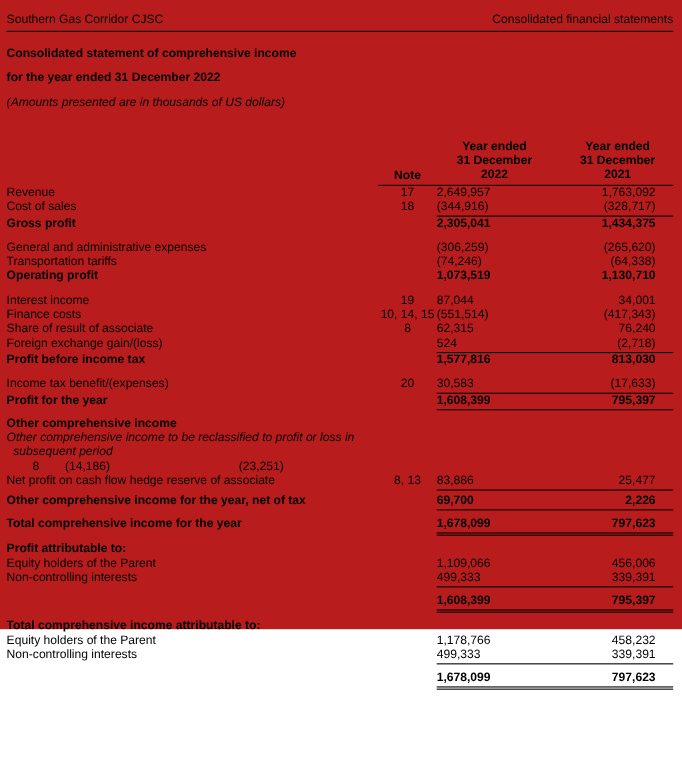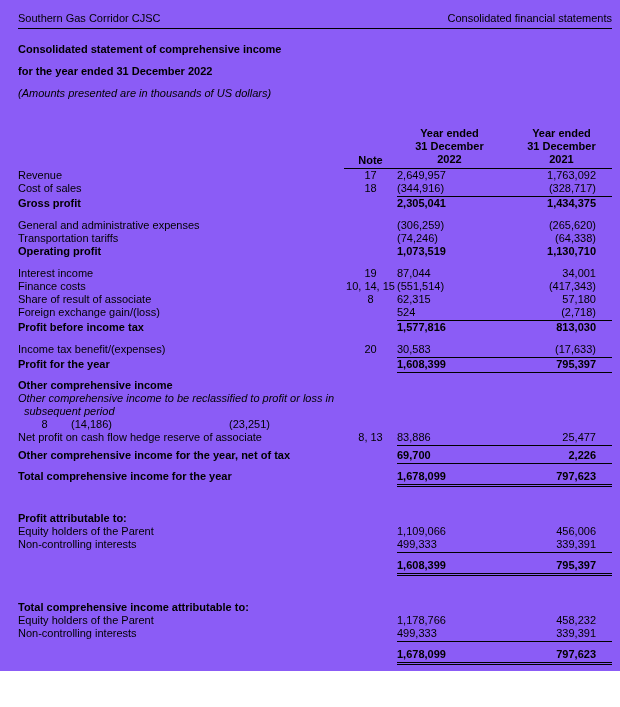--- a/index.html
+++ b/index.html
@@ -4,23 +4,23 @@
 <style>
   html,body { margin:0; padding:0; background:#ffffff; }
   body {
     width:620px; height:707px;
     font-family:"Liberation Sans", sans-serif;
     font-size:11px; color:#000;
     overflow:hidden;
   }
   .page {
     box-sizing:border-box;
-    width:620px; height:671px;
-    padding:12px 8px 0 18px;
-    background:#8b5cf6;
+    width:620px; height:572px;
+    padding:12px 8px 0 6px;
+    background:#b91c1c;
   }
   .doc-header {
     display:flex; justify-content:space-between; align-items:flex-end;
     border-bottom:1px solid #000;
     padding-bottom:4px;
     line-height:12px;
   }
   .title1 { font-weight:bold; margin-top:14px; line-height:13px; }
   .title2 { font-weight:bold; margin-top:9px;  line-height:13px; }
   .subtitle { font-style:italic; margin-top:9px; line-height:13px; }
@@ -59,21 +59,21 @@
   .bold { font-weight:bold; }
   .italic { font-style:italic; }
 
   .hl { display:inline; }
 
   
   .sp-none { margin-top:0; }
   .sp-xs { margin-top:3px; }
   .sp-sm { margin-top:6px; }
   .sp-md { margin-top:9px; }
-  .sp-lg { margin-top:25px; }
+  .sp-lg { margin-top:6px; }
 </style>
 </head>
 <body>
 
 <div class="page">
 
   <div class="doc-header">
     <span>Southern Gas Corridor CJSC</span>
     <span>Consolidated financial statements</span>
   </div>
@@ -169,21 +169,21 @@
             <div class="c-vals">
               <div class="c-v1">(551,514)</div>
               <div class="c-v2">(417,343)</div>
             </div>
           </div>
           <div class="trow">
             <div class="c-label">Share of result of associate</div>
             <div class="c-note">8</div>
             <div class="c-vals">
               <div class="c-v1">62,315</div>
-              <div class="c-v2">57,180</div>
+              <div class="c-v2">76,240</div>
             </div>
           </div>
           <div class="trow">
             <div class="c-label">Foreign exchange gain/(loss)</div>
             <div class="c-note"></div>
             <div class="c-vals ul">
               <div class="c-v1">524</div>
               <div class="c-v2">(2,718)</div>
             </div>
           </div>

